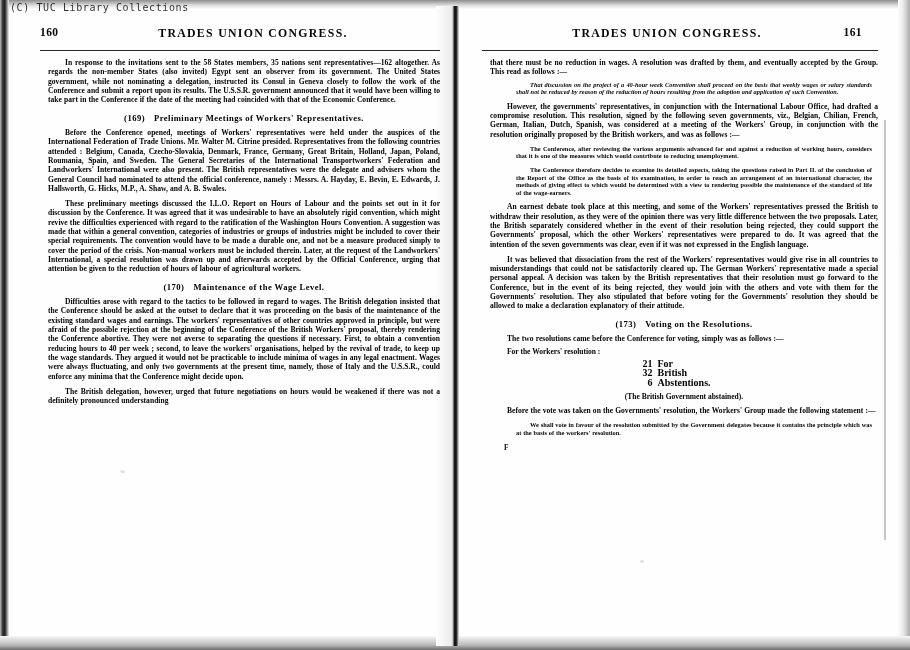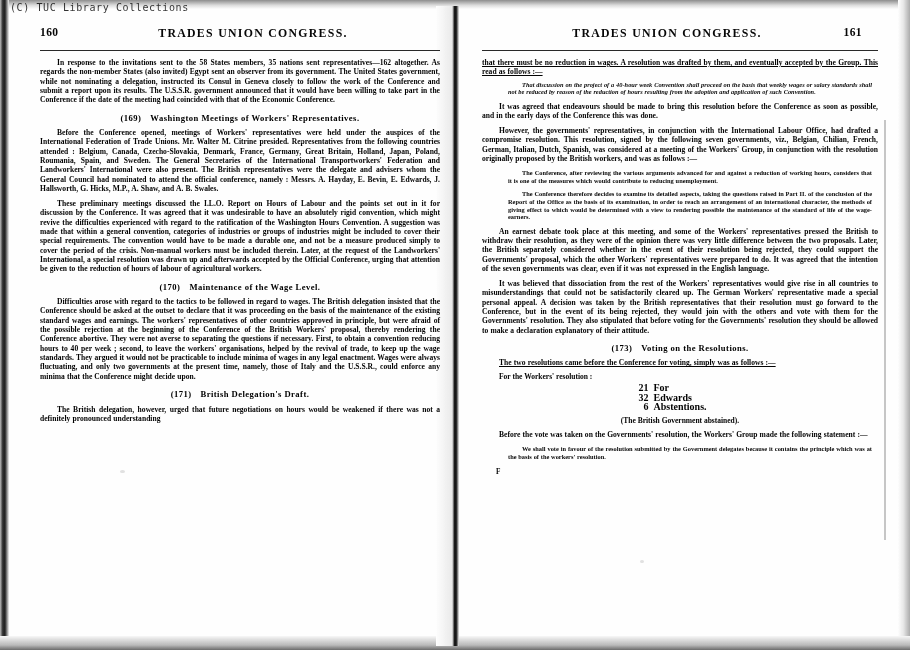--- a/index.html
+++ b/index.html
@@ -73,28 +73,28 @@
   .page-left .runhead .rh-title{text-align:center;padding-left:26px;}
   .page-right .runhead .rh-title{text-align:center;padding-right:26px;}
 
   .rule{
     height:0;border-top:1.6px solid #1d1d1d;
     margin-top:4px;margin-bottom:7px;opacity:.9;
   }
 
   .body{
     font-size:7.55px;line-height:9.35px;
-    text-align:justify;color:#101010;
+    text-align:justify;color:#101010;margin-left:8px;
     -webkit-font-smoothing:none;
   }
   .body p{
     margin:0 0 5.5px 0;text-indent:17px;
     font-weight:bold;letter-spacing:.02px;word-spacing:.2px;
   }
-  .body p.tight{margin-bottom:4px;text-decoration:underline;}
+  .body p.tight{margin-bottom:4px;}
   .body p.noindent{text-indent:0;}
 
   h2.sect{
     margin:9px 0 5px 0;text-align:center;
     font-size:8.6px;font-weight:bold;letter-spacing:.45px;color:#0d0d0d;
   }
   h2.sect .num{margin-right:9px;}
 
   blockquote.quote{
     margin:0 6px 5.5px 26px;
@@ -147,33 +147,30 @@
       <span class="folio">160</span>
       <span class="rh-title">TRADES UNION CONGRESS.</span>
     </div>
     <div class="rule"></div>
 
     <div class="body">
 
       <p>In response to the invitations sent to the 58 States members, 35 nations sent representatives—162 altogether. As regards the non-member States (also invited) Egypt sent an observer from its government. The United States government, while not nominating a delegation, instructed its Consul in Geneva closely to follow the work of the Conference and submit a report upon its results. The U.S.S.R. government announced that it would have been willing to take part in the Conference if the date of the meeting had coincided with that of the Economic Conference.</p>
 
       <h2 class="sect">
-        <span class="num">(169)</span><span>Washington Meetings of Workers' Representatives.</span>
+        <span class="num">(169)</span><span>Preliminary Meetings of Workers' Representatives.</span>
       </h2>
       <p>Before the Conference opened, meetings of Workers' representatives were held under the auspices of the International Federation of Trade Unions. Mr. Walter M. Citrine presided. Representatives from the following countries attended : Belgium, Canada, Czecho-Slovakia, Denmark, France, Germany, Great Britain, Holland, Japan, Poland, Roumania, Spain, and Sweden. The General Secretaries of the International Transportworkers' Federation and Landworkers' International were also present. The British representatives were the delegate and advisers whom the General Council had nominated to attend the official conference, namely : Messrs. A. Hayday, E. Bevin, E. Edwards, J. Hallsworth, G. Hicks, M.P., A. Shaw, and A. B. Swales.</p>
       <p>These preliminary meetings discussed the I.L.O. Report on Hours of Labour and the points set out in it for discussion by the Conference. It was agreed that it was undesirable to have an absolutely rigid convention, which might revive the difficulties experienced with regard to the ratification of the Washington Hours Convention. A suggestion was made that within a general convention, categories of industries or groups of industries might be included to cover their special requirements. The convention would have to be made a durable one, and not be a measure produced simply to cover the period of the crisis. Non-manual workers must be included therein. Later, at the request of the Landworkers' International, a special resolution was drawn up and afterwards accepted by the Official Conference, urging that attention be given to the reduction of hours of labour of agricultural workers.</p>
 
       <h2 class="sect">
         <span class="num">(170)</span><span>Maintenance of the Wage Level.</span>
       </h2>
       <p>Difficulties arose with regard to the tactics to be followed in regard to wages. The British delegation insisted that the Conference should be asked at the outset to declare that it was proceeding on the basis of the maintenance of the existing standard wages and earnings. The workers' representatives of other countries approved in principle, but were afraid of the possible rejection at the beginning of the Conference of the British Workers' proposal, thereby rendering the Conference abortive. They were not averse to separating the questions if necessary. First, to obtain a convention reducing hours to 40 per week ; second, to leave the workers' organisations, helped by the revival of trade, to keep up the wage standards. They argued it would not be practicable to include minima of wages in any legal enactment. Wages were always fluctuating, and only two governments at the present time, namely, those of Italy and the U.S.S.R., could enforce any minima that the Conference might decide upon.</p>
 
-      <h2 class="sect">
-        <span class="num">(171)</span><span>British Delegation's Draft.</span>
-      </h2>
       <p>The British delegation, however, urged that future negotiations on hours would be weakened if there was not a definitely pronounced understanding</p>
 
     </div>
   </div>
 
   <div class="page page-right">
 
     <div class="runhead">
       <span class="rh-title">TRADES UNION CONGRESS.</span>
       <span class="folio">161</span>
@@ -181,21 +178,20 @@
     <div class="rule"></div>
 
     <div class="body">
 
       <p class="noindent tight">that there must be no reduction in wages. A resolution was drafted by them, and eventually accepted by the Group. This read as follows :—</p>
 
       <blockquote class="quote ital">
         <p>That discussion on the project of a 40-hour week Convention shall proceed on the basis that weekly wages or salary standards shall not be reduced by reason of the reduction of hours resulting from the adoption and application of such Convention.</p>
       </blockquote>
 
-      <p>It was agreed that endeavours should be made to bring this resolution before the Conference as soon as possible, and in the early days of the Conference this was done.</p>
 
       <p>However, the governments' representatives, in conjunction with the International Labour Office, had drafted a compromise resolution. This resolution, signed by the following seven governments, viz., Belgian, Chilian, French, German, Italian, Dutch, Spanish, was considered at a meeting of the Workers' Group, in conjunction with the resolution originally proposed by the British workers, and was as follows :—</p>
 
       <blockquote class="quote">
         <p>The Conference, after reviewing the various arguments advanced for and against a reduction of working hours, considers that it is one of the measures which would contribute to reducing unemployment.</p>
       </blockquote>
       <blockquote class="quote">
         <p>The Conference therefore decides to examine its detailed aspects, taking the questions raised in Part II. of the conclusion of the Report of the Office as the basis of its examination, in order to reach an arrangement of an international character, the methods of giving effect to which would be determined with a view to rendering possible the maintenance of the standard of life of the wage-earners.</p>
       </blockquote>
 
@@ -207,21 +203,21 @@
       </h2>
       <p class="tight">The two resolutions came before the Conference for voting, simply was as follows :—</p>
 
       <div class="listline">For the Workers' resolution :</div>
 
       <div class="votes">
         <div class="vrow">
           <span class="n">21</span><span class="l">For</span>
         </div>
         <div class="vrow">
-          <span class="n">32</span><span class="l">Edwards</span>
+          <span class="n">32</span><span class="l">British</span>
         </div>
         <div class="vrow">
           <span class="n">6</span><span class="l">Abstentions.</span>
         </div>
       </div>
 
       <div class="note-centre">(The British Government abstained).</div>
 
       <p>Before the vote was taken on the Governments' resolution, the Workers' Group made the following statement :—</p>
 

